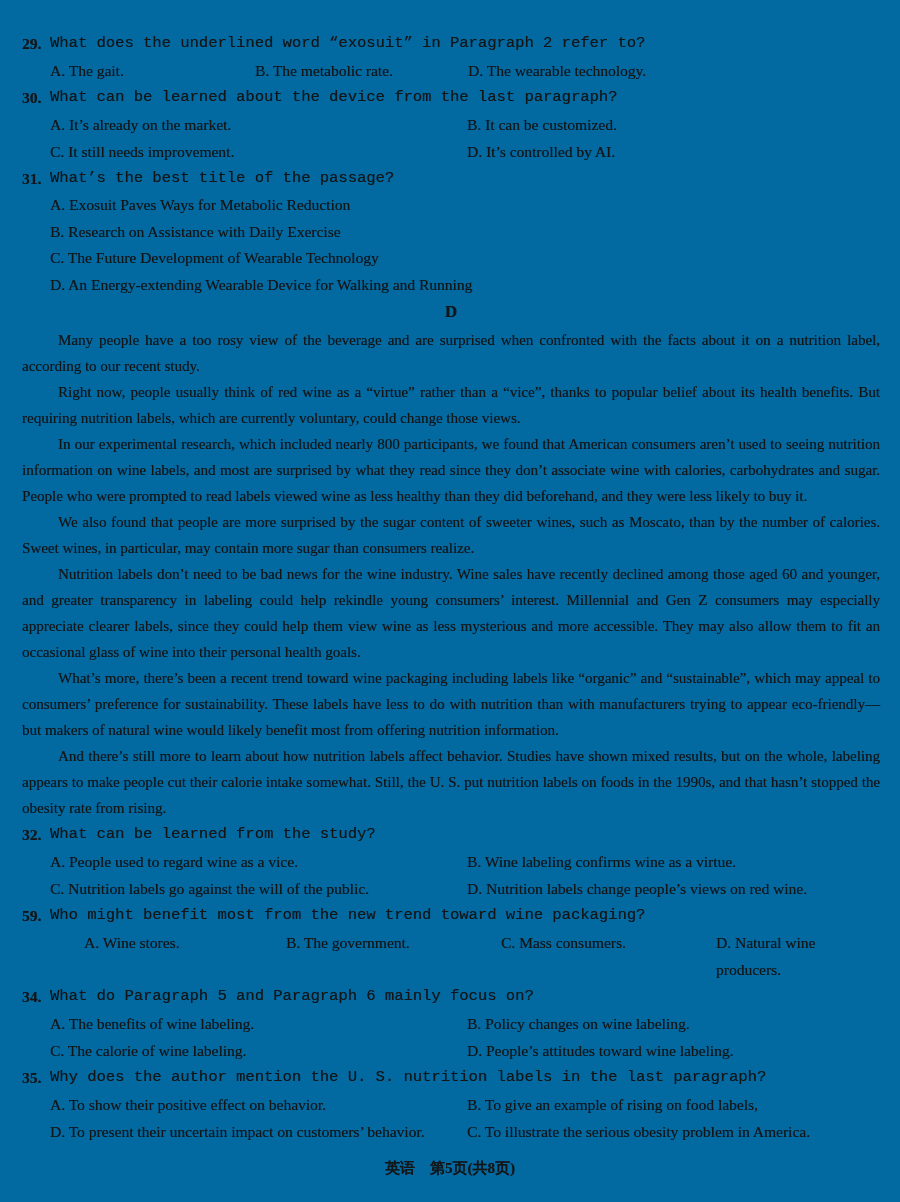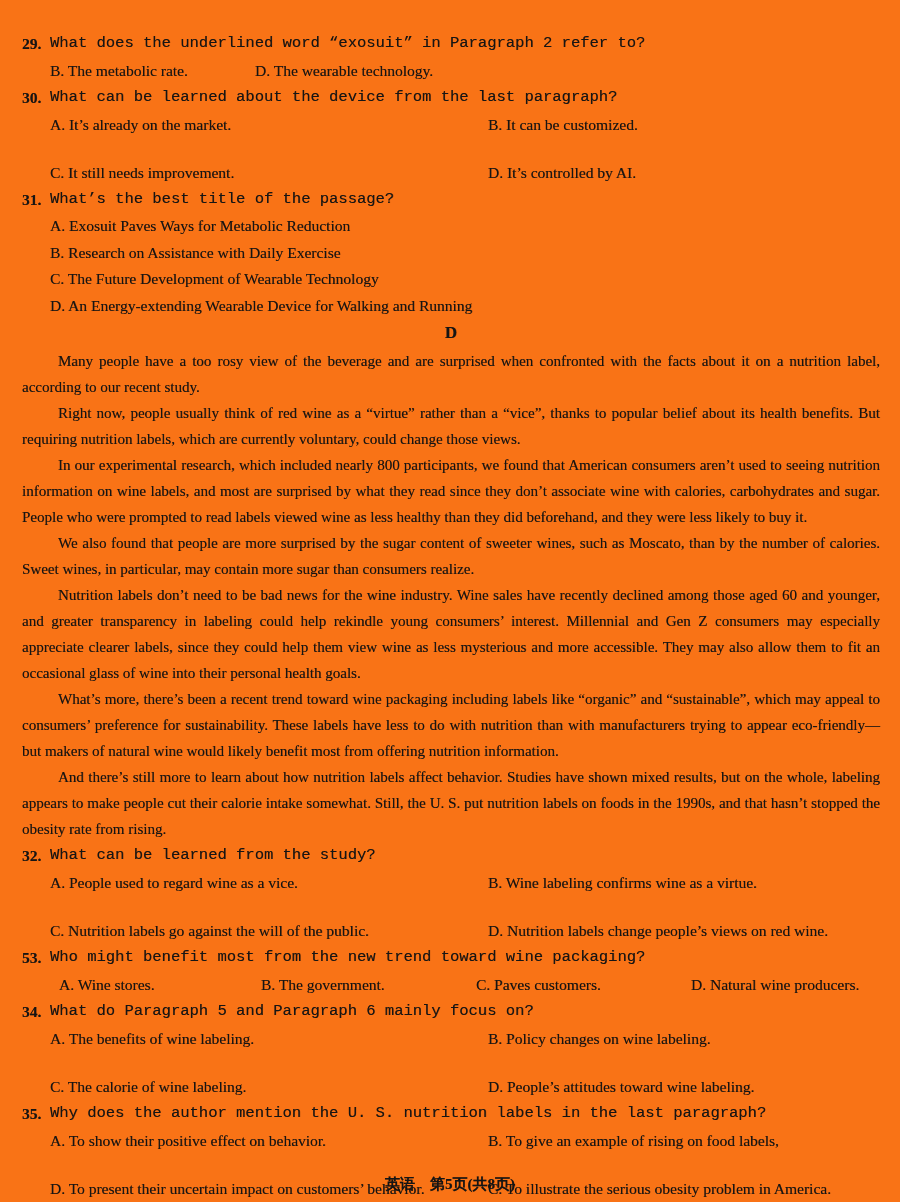--- a/index.html
+++ b/index.html
@@ -1,21 +1,21 @@
 <!DOCTYPE html>
 <html><head>
 <meta charset="utf-8">
 <style>
   html, body { margin: 0; padding: 0; background: #ffffff; }
   .page {
     position: relative;
     width: 900px;
     height: 1202px;
     margin: 0 auto;
-    background: #f97316;
+    background: #0369a1;
     box-sizing: border-box;
     padding: 30px 20px 0 22px;
     font-family: "Liberation Serif", "DejaVu Serif", serif;
     color: #151515;
     text-shadow: 0.3px 0.3px 0 rgba(0,0,0,0.45);
     overflow: hidden;
   }
   .qline {
     display: flex;
     font-size: 15.5px;
@@ -29,27 +29,26 @@
   .opts {
     margin-left: 28px;
     font-size: 15.5px;
     line-height: 27px;
   }
   .row4 {
     display: grid;
     grid-template-columns: 205px 213px 217px 1fr;
   }
   .row4.r33 {
-    margin-left: 37px;
+    margin-left: 62px;
     grid-template-columns: 202px 215px 215px 1fr;
   }
   .cols2 {
     display: grid;
     grid-template-columns: 417px 1fr;
-    gap: 21px;
   }
   .list .opt { display: block; line-height: 26.5px; }
   .section-label {
     text-align: center;
     font-weight: 700;
     font-size: 17px;
     line-height: 26px;
     margin: 1px 0 2px 0;
   }
   .passage { margin-top: 2px; }
@@ -57,38 +56,39 @@
     margin: 0;
     font-size: 15px;
     line-height: 26px;
     text-indent: 36px;
     text-align: justify;
   }
   .footer {
     position: absolute;
     left: 0;
     right: 0;
-    bottom: 8px;
+    bottom: 24px;
     text-align: center;
     font-weight: 700;
     font-size: 15px;
     text-shadow: 0.3px 0.3px 0 rgba(0,0,0,0.45);
   }
 </style>
 </head>
 <body>
 
 <div class="page">
 
   <section>
     <div class="qline">
       <span class="qnum">29.</span>
       <span class="qtext">What does the underlined word “exosuit” in Paragraph 2 refer to?</span>
     </div>
     <div class="opts row4">
+      <span class="opt">A. The gait.</span>
       <span class="opt">B. The metabolic rate.</span>
       <span class="opt">D. The wearable technology.</span>
     </div>
   </section>
 
   <section>
     <div class="qline">
       <span class="qnum">30.</span>
       <span class="qtext">What can be learned about the device from the last paragraph?</span>
     </div>
@@ -133,27 +133,27 @@
     <div class="opts cols2">
       <span class="opt">A. People used to regard wine as a vice.</span>
       <span class="opt">B. Wine labeling confirms wine as a virtue.</span>
       <span class="opt">C. Nutrition labels go against the will of the public.</span>
       <span class="opt">D. Nutrition labels change people’s views on red wine.</span>
     </div>
   </section>
 
   <section>
     <div class="qline">
-      <span class="qnum">53.</span>
+      <span class="qnum">59.</span>
       <span class="qtext">Who might benefit most from the new trend toward wine packaging?</span>
     </div>
     <div class="opts row4 r33">
       <span class="opt">A. Wine stores.</span>
       <span class="opt">B. The government.</span>
-      <span class="opt">C. Paves customers.</span>
+      <span class="opt">C. Mass consumers.</span>
       <span class="opt">D. Natural wine producers.</span>
     </div>
   </section>
 
   <section>
     <div class="qline">
       <span class="qnum">34.</span>
       <span class="qtext">What do Paragraph 5 and Paragraph 6 mainly focus on?</span>
     </div>
     <div class="opts cols2">

